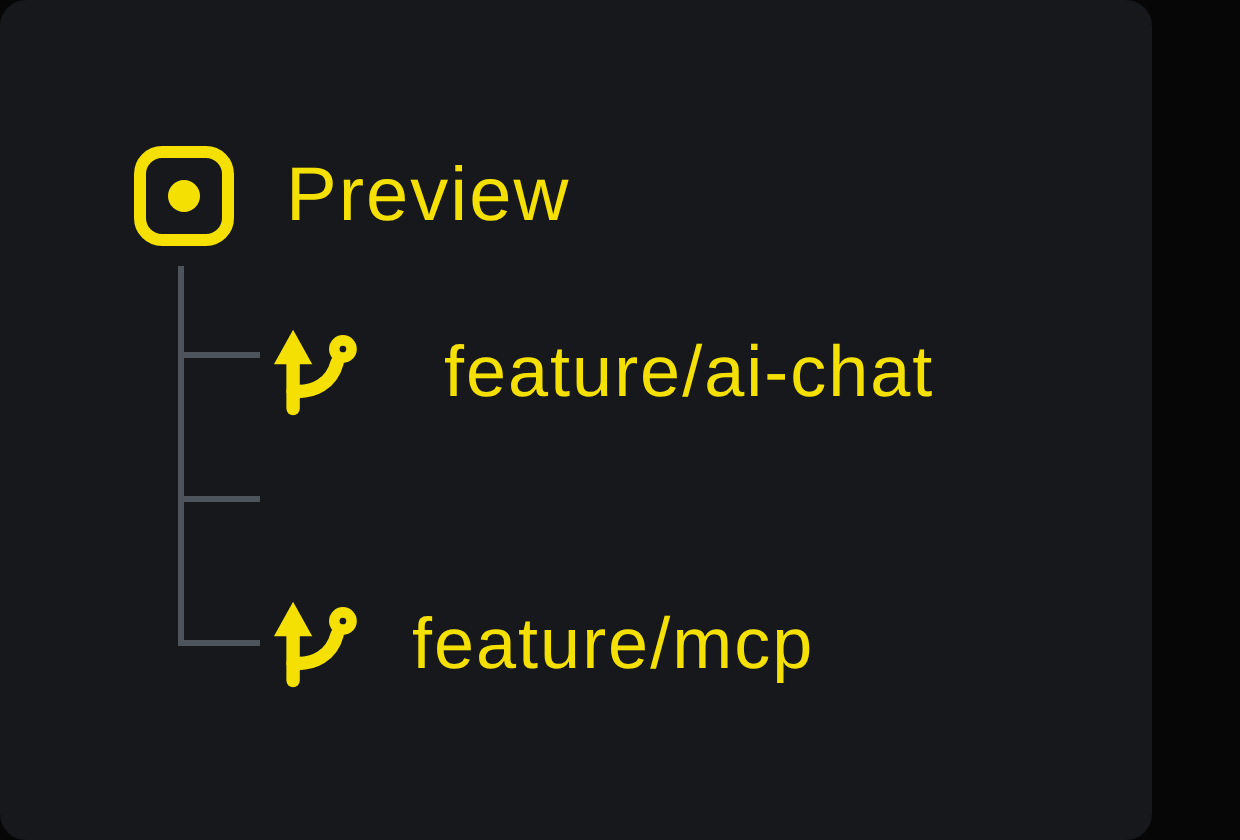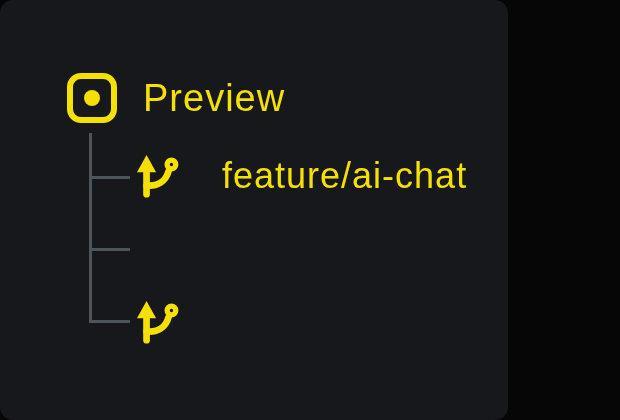--- a/index.html
+++ b/index.html
@@ -11,21 +11,21 @@
   * { box-sizing: border-box; margin: 0; padding: 0; }
   html, body {
     width: 620px; height: 420px;
     background: var(--page-bg);
     font-family: "Liberation Sans", sans-serif;
     overflow: hidden;
   }
   .panel {
     position: absolute;
     left: 0; top: 0;
-    width: 508px; height: 420px;
+    width: 576px; height: 420px;
     background: var(--panel-bg);
     border-radius: 13px;
     overflow: hidden;
   }
   
   .root-row {
     position: absolute;
     left: 67px; top: 73px;
     height: 50px;
     display: flex;
@@ -70,21 +70,21 @@
   .tick3 { top: 320px; }
   
   .branch-row {
     position: absolute;
     left: 136px;
     height: 48px;
     display: flex;
     align-items: center;
     gap: 24px;
   }
-  .row1 { top: 152px; gap: 40px; }
+  .row1 { top: 162px; gap: 40px; }
   .row2 { top: 226px; }
   .row3 { top: 298px; }
   .branch-icon {
     width: 46px; height: 46px;
     flex: 0 0 auto;
     color: var(--accent);
     display: block;
   }
   .branch-label {
     color: var(--accent);
@@ -125,15 +125,16 @@
 
   <div class="branch-row row3">
     <svg class="branch-icon" viewBox="0 0 48 48">
       <g fill="none" stroke="currentColor" stroke-width="7" stroke-linecap="round">
         <path d="M11 43 V18"></path>
         <path d="M11 34 C 22 35 31 30 34 19"></path>
       </g>
       <polygon points="11,2 1,20 21,20" fill="currentColor"></polygon>
       <circle cx="37" cy="12" r="4.5" fill="none" stroke="currentColor" stroke-width="5.5"></circle>
     </svg>
+    <span class="branch-label">feature/mcp</span>
   </div>
 
 </div>
 
 </body></html>

